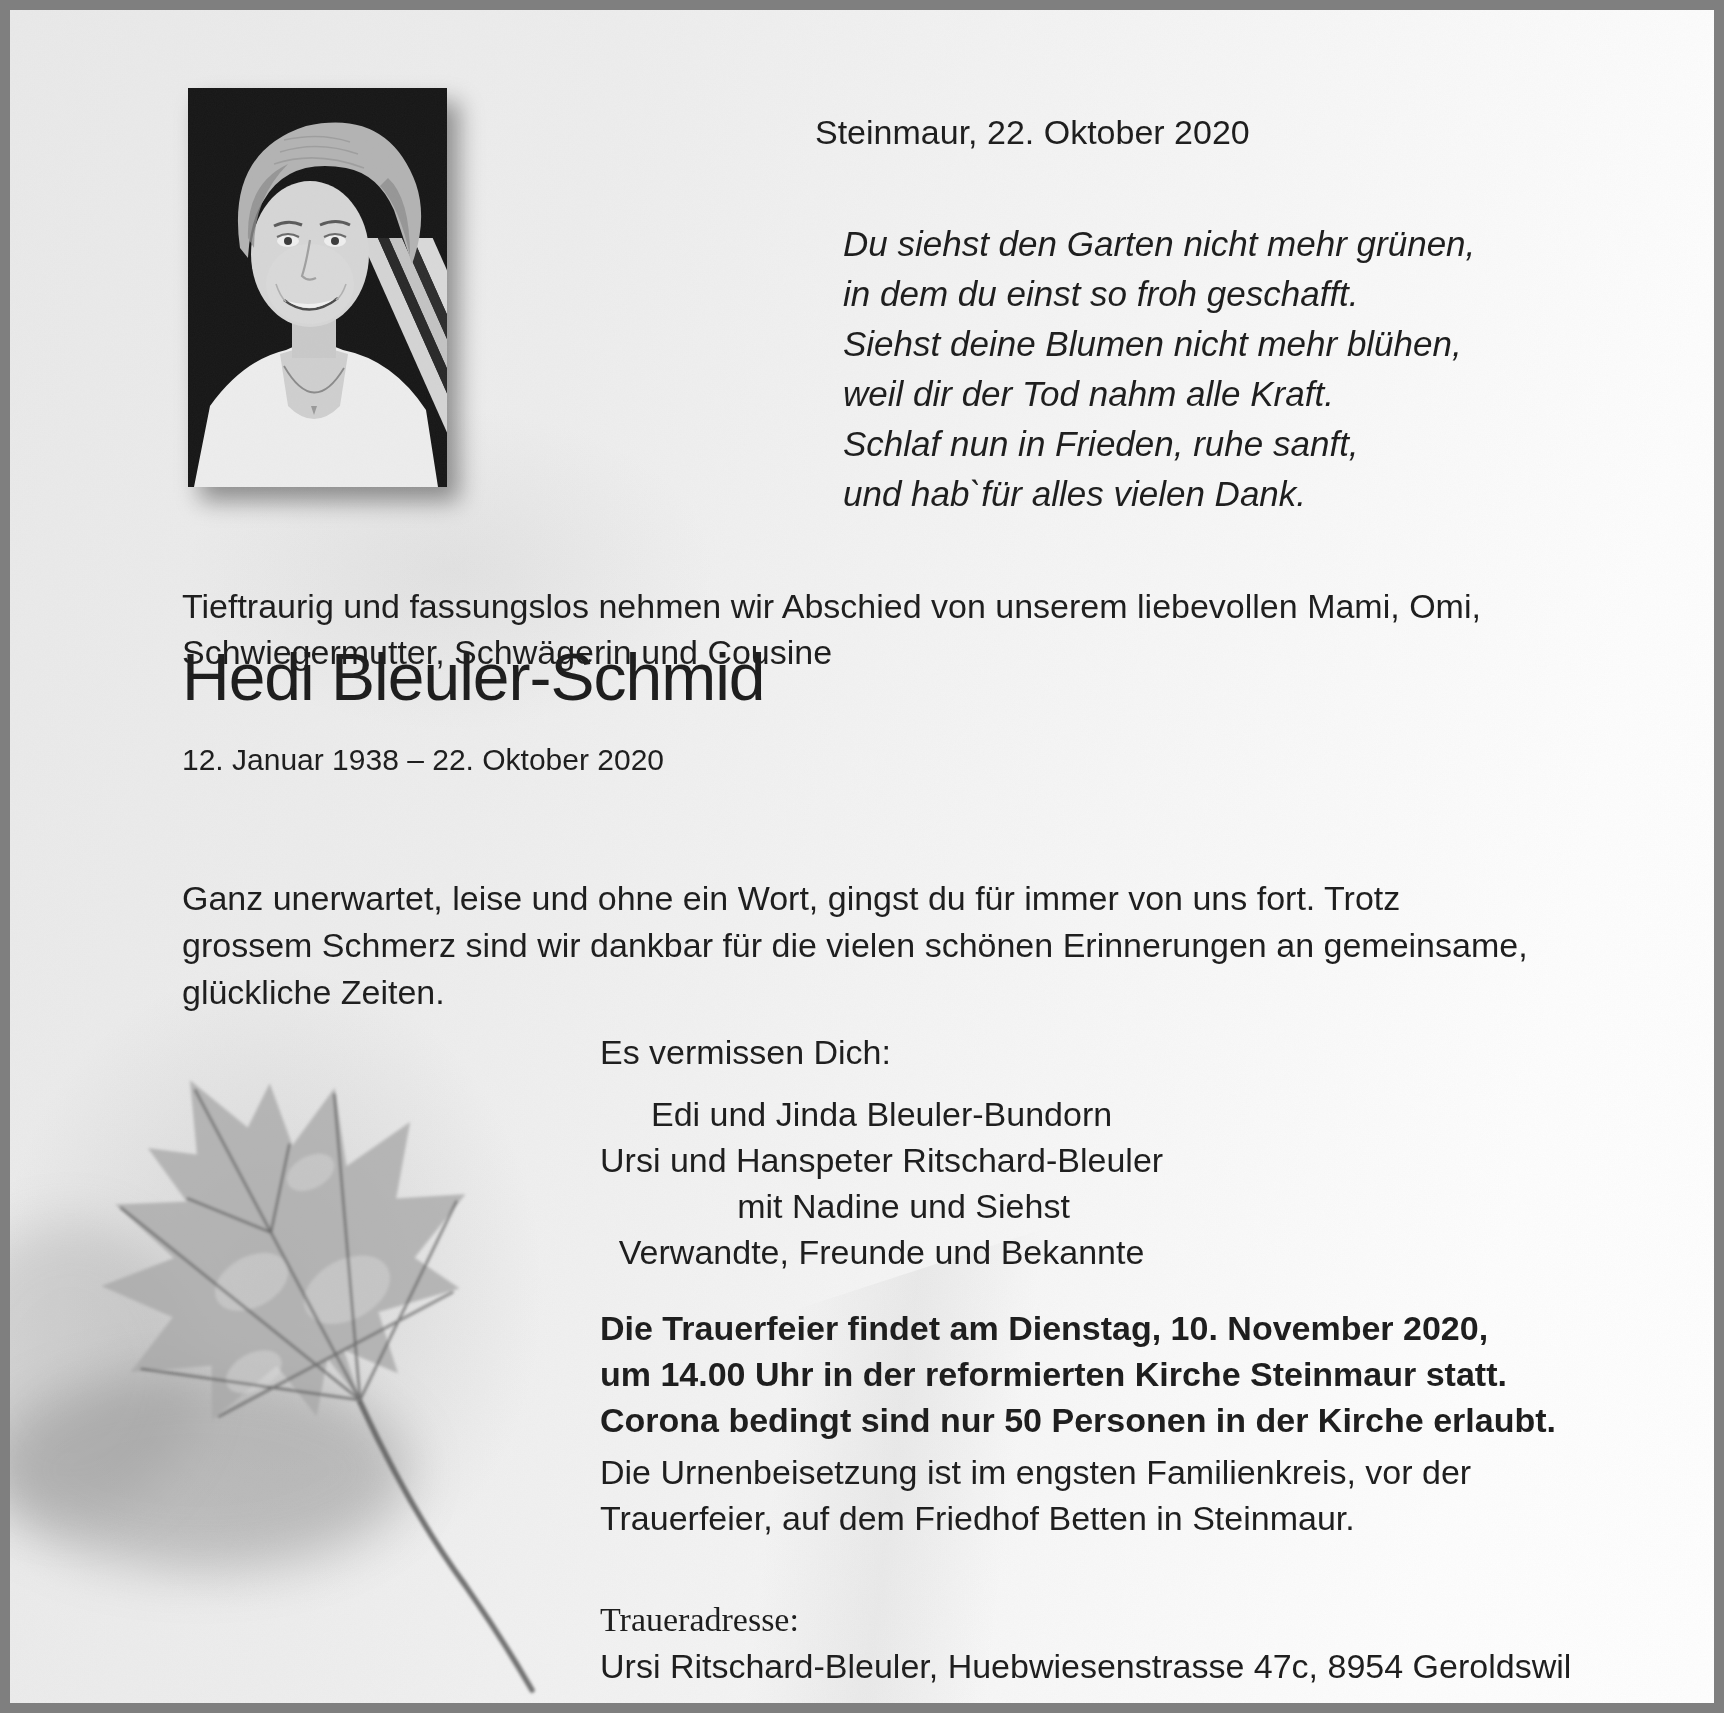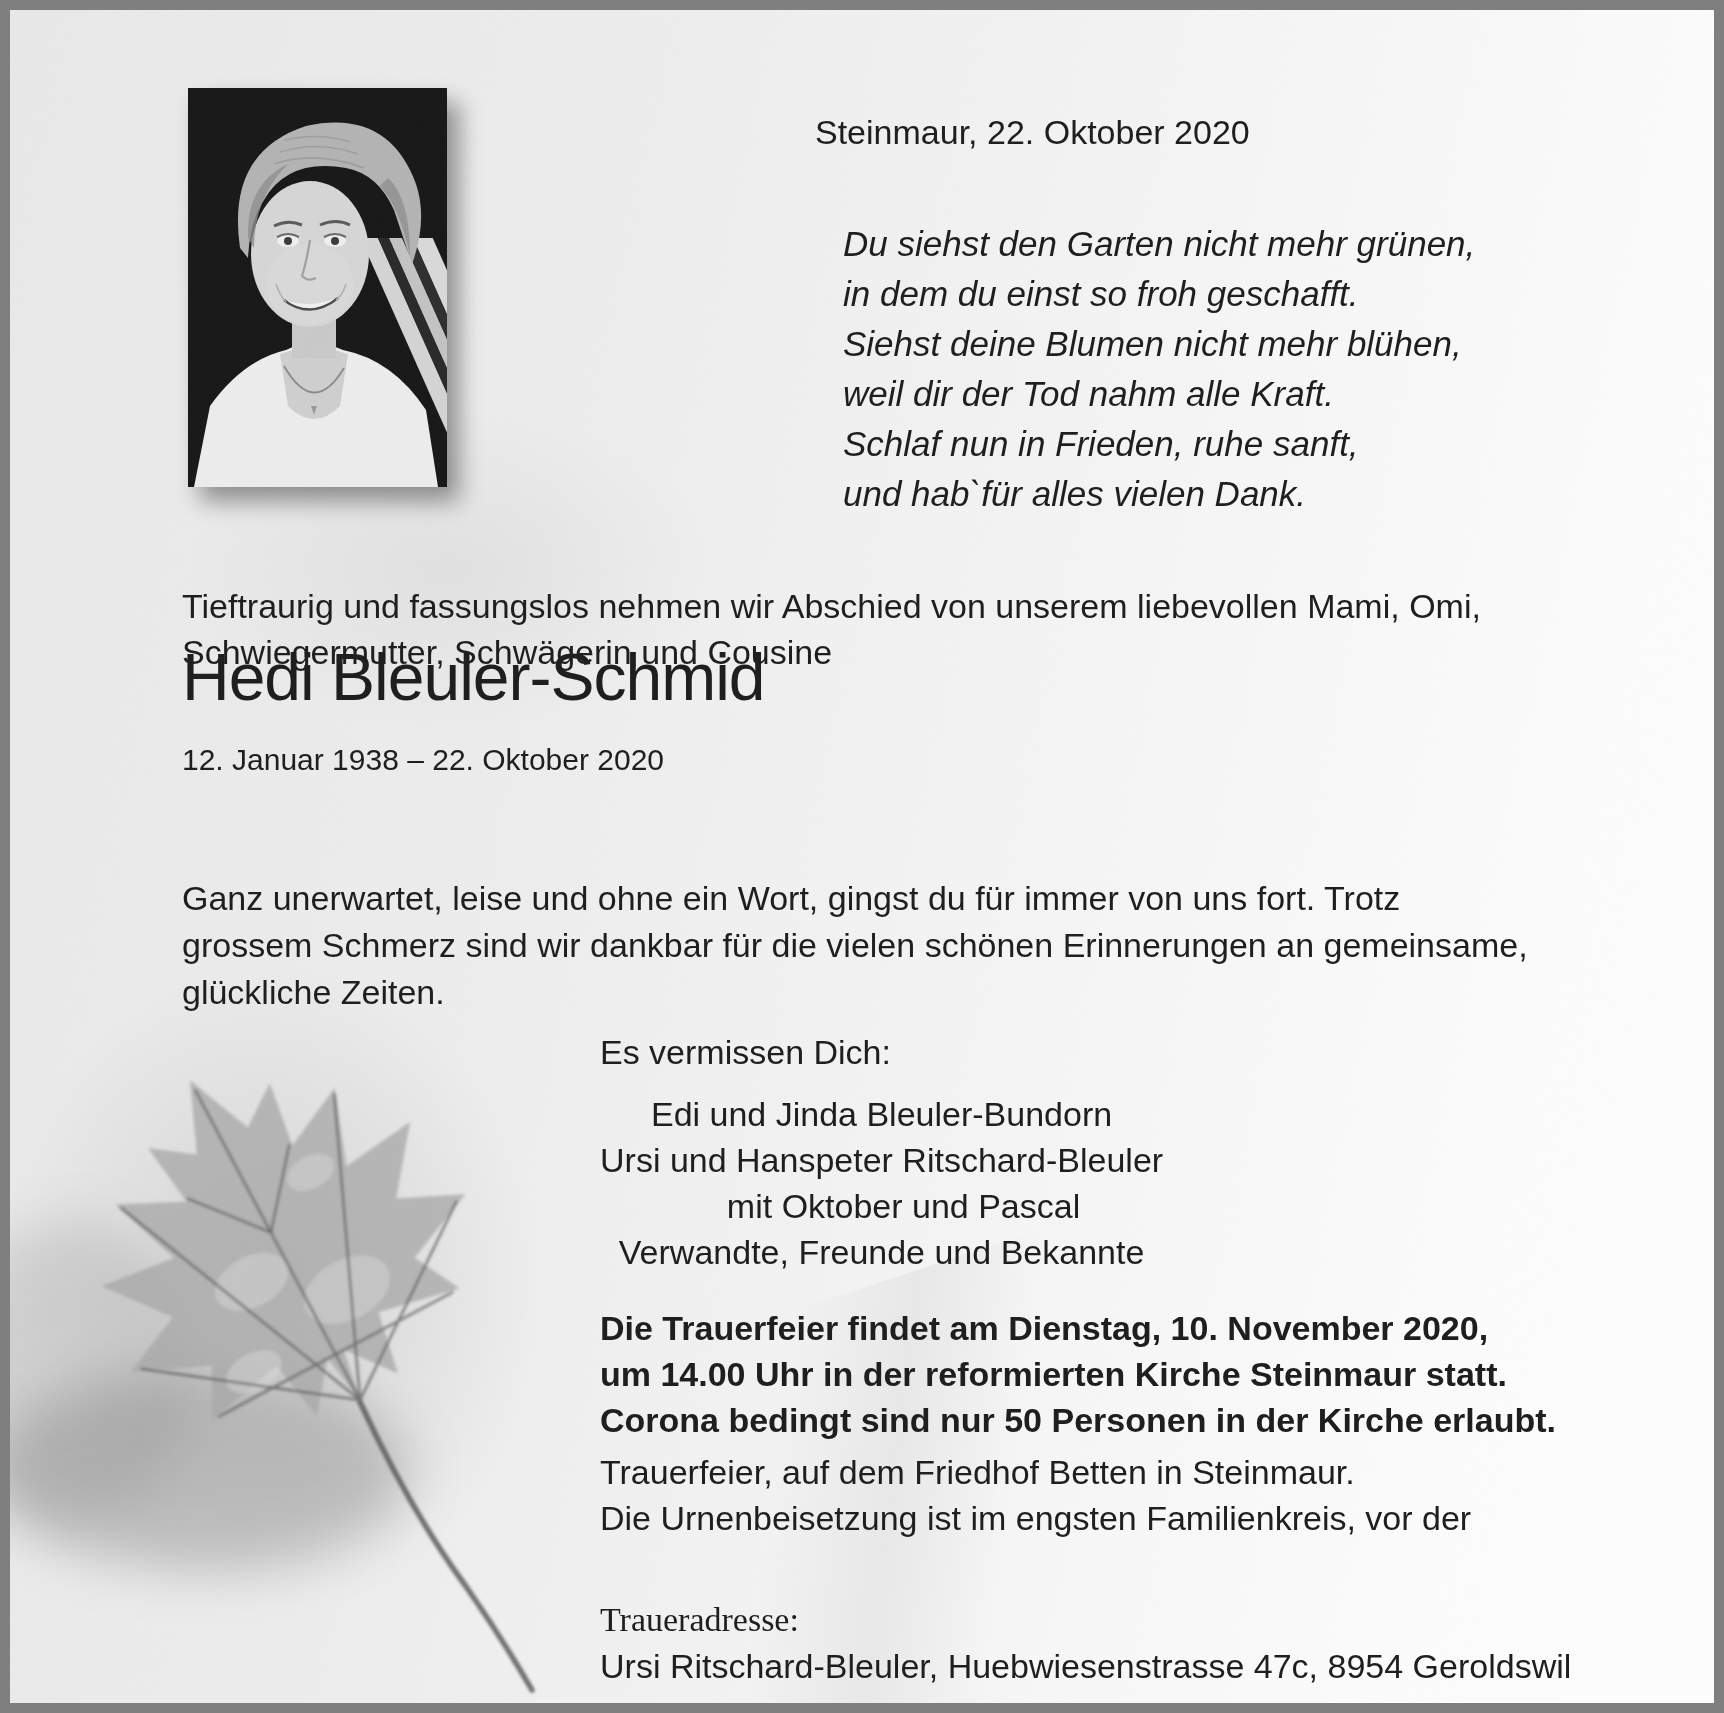--- a/index.html
+++ b/index.html
@@ -157,33 +157,33 @@
       <div>Ganz unerwartet, leise und ohne ein Wort, gingst du für immer von uns fort. Trotz</div>
       <div>grossem Schmerz sind wir dankbar für die vielen schönen Erinnerungen an gemeinsame,</div>
       <div>glückliche Zeiten.</div>
     </div>
 
     <div class="txt mourners-heading">Es vermissen Dich:</div>
 
     <div class="txt mourners">
       <div>Edi und Jinda Bleuler-Bundorn</div>
       <div>Ursi und Hanspeter Ritschard-Bleuler</div>
-      <div class="mourner-indent">mit Oktober und Pascal</div>
+      <div class="mourner-indent">mit Nadine und Siehst</div>
       <div>Verwandte, Freunde und Bekannte</div>
     </div>
 
     <div class="txt service">
       <div>Die Trauerfeier findet am Dienstag, 10. November 2020,</div>
       <div>um 14.00 Uhr in der reformierten Kirche Steinmaur statt.</div>
       <div>Corona bedingt sind nur 50 Personen in der Kirche erlaubt.</div>
     </div>
 
     <div class="txt burial">
+      <div>Die Urnenbeisetzung ist im engsten Familienkreis, vor der</div>
       <div>Trauerfeier, auf dem Friedhof Betten in Steinmaur.</div>
-      <div>Die Urnenbeisetzung ist im engsten Familienkreis, vor der</div>
     </div>
 
     <div class="txt address-heading">Traueradresse:</div>
     <div class="txt address-line">Ursi Ritschard-Bleuler, Huebwiesenstrasse 47c, 8954 Geroldswil</div>
 
     <svg class="noise" xmlns="http://www.w3.org/2000/svg">
       <filter id="grain">
           <feTurbulence type="fractalNoise" baseFrequency="0.9" numOctaves="2" stitchTiles="stitch"></feTurbulence>
         <feColorMatrix type="matrix" values="0 0 0 0 0.45  0 0 0 0 0.45  0 0 0 0 0.45  0 0 0 0.5 0"></feColorMatrix>
       </filter>

